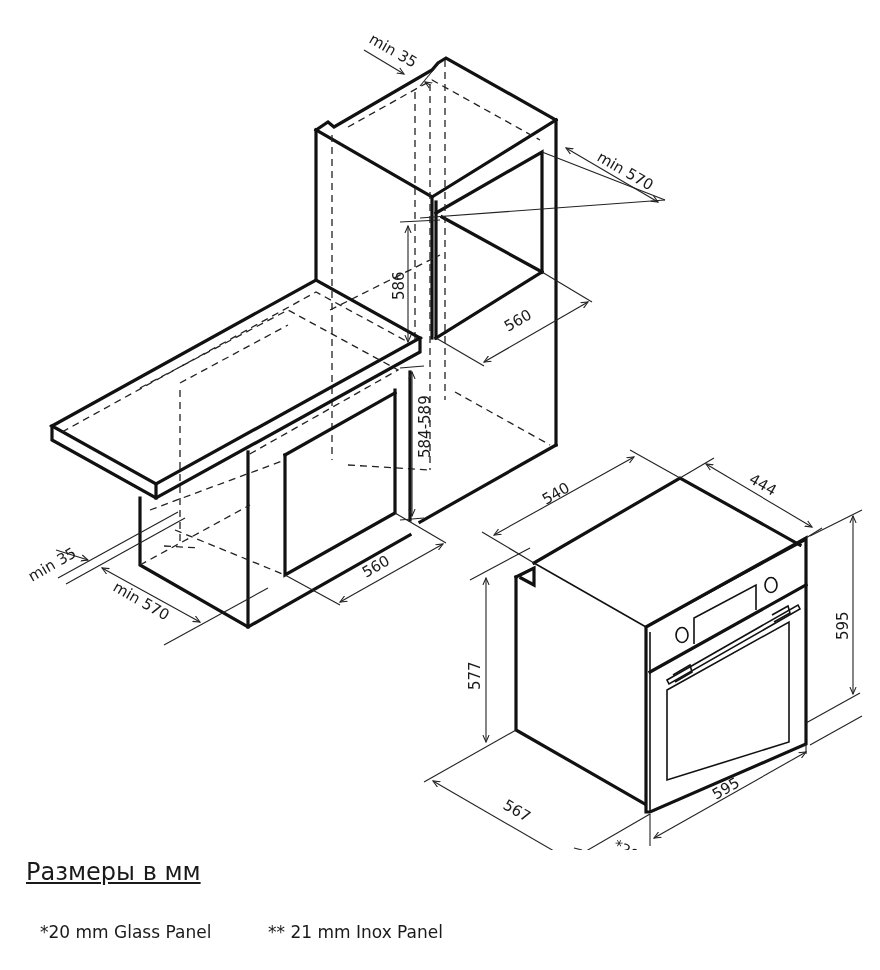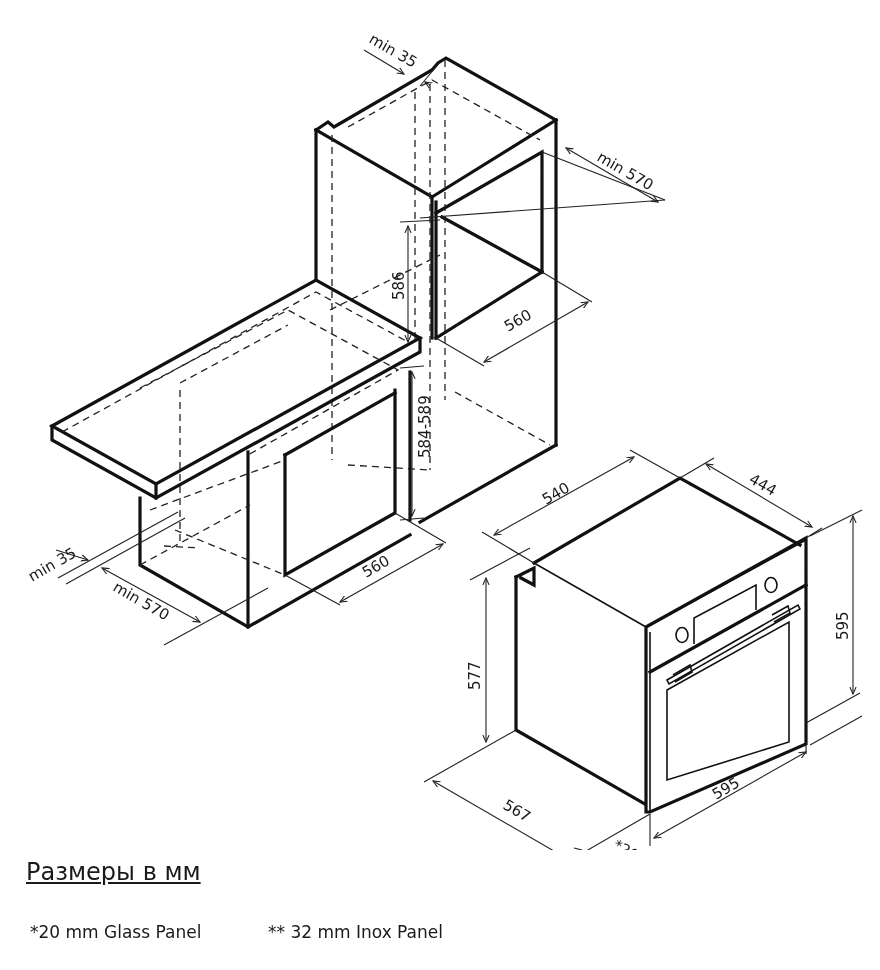--- a/index.html
+++ b/index.html
@@ -5,21 +5,21 @@
   html, body { margin: 0; padding: 0; background: #ffffff; }
   body { width: 880px; height: 970px; position: relative; overflow: hidden; font-family: "Liberation Sans", "DejaVu Sans", sans-serif; color: #1a1a1a; }
   #diagram { position: absolute; left: 0; top: 0; width: 880px; height: 850px; }
   .thick { stroke: #111; stroke-width: 3.2; fill: none; stroke-linejoin: miter; stroke-linecap: square; }
   .med { stroke: #111; stroke-width: 1.6; fill: none; }
   .dash { stroke: #222; stroke-width: 1.3; fill: none; stroke-dasharray: 7 5; }
   .dim { stroke: #222; stroke-width: 1.1; fill: none; }
   .lbl { font-family: "DejaVu Sans", sans-serif; font-size: 15px; fill: #1a1a1a; }
   #title { position: absolute; left: 26px; top: 858px; font-size: 24px; font-family: "DejaVu Sans", sans-serif; color: #1a1a1a; margin: 0; font-weight: normal; text-decoration: underline; }
   .note { position: absolute; top: 922px; font-size: 17px; font-family: "DejaVu Sans", sans-serif; color: #1a1a1a; }
-  #note1 { left: 30px; text-align: center; }
+  #note1 { left: 40px; text-align: center; }
   #note2 { left: 268px; }
 </style>
 </head>
 <body>
 
 <svg id="diagram" viewBox="0 0 880 850" xmlns="http://www.w3.org/2000/svg">
   <defs>
     <marker id="arr" viewBox="0 0 10 10" refX="9" refY="5" markerWidth="7" markerHeight="7" orient="auto-start-reverse">
       <path d="M0,1 L9,5 L0,9" fill="none" stroke="#222" stroke-width="1.4"></path>
     </marker>
@@ -178,13 +178,13 @@
     <text class="lbl" transform="translate(716,800) rotate(-30)">595</text>
 
     <line class="dim" x1="574" y1="848" x2="582" y2="850"></line>
     <line class="dim" x1="590" y1="853" x2="656" y2="890" marker-start="url(#arr)"></line>
     <text class="lbl" transform="translate(612,848) rotate(30)">*20/**21</text>
   </g>
 </svg>
 
 <h1 id="title">Размеры в мм</h1>
 <div class="note" id="note1">*20 mm Glass Panel</div>
-<div class="note" id="note2">** 32 mm Inox Panel</div>
+<div class="note" id="note2">** 21 mm Inox Panel</div>
 
 </body></html>

